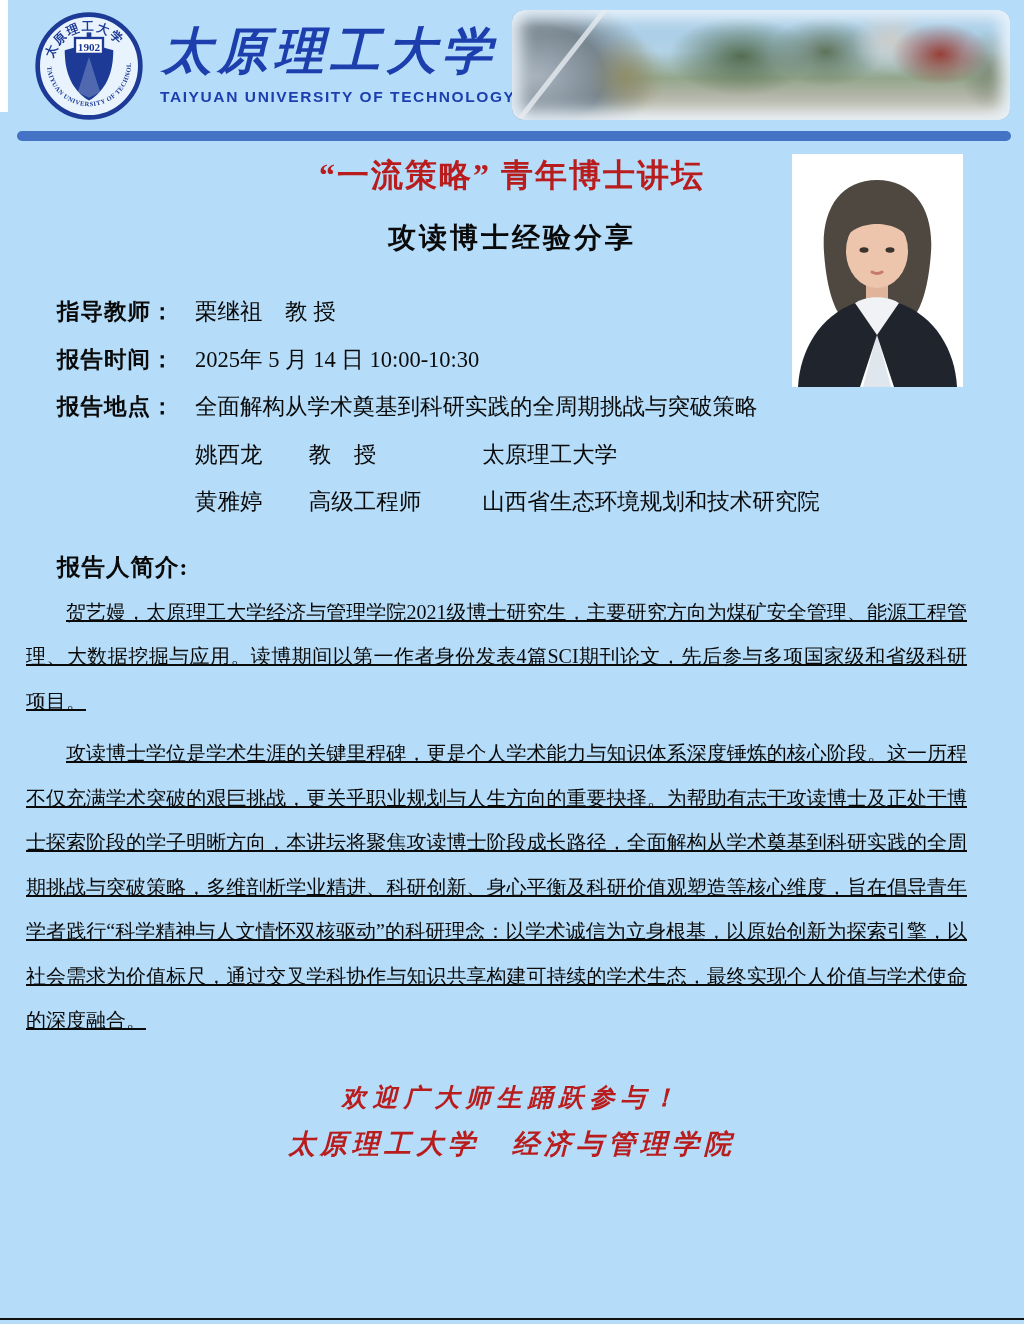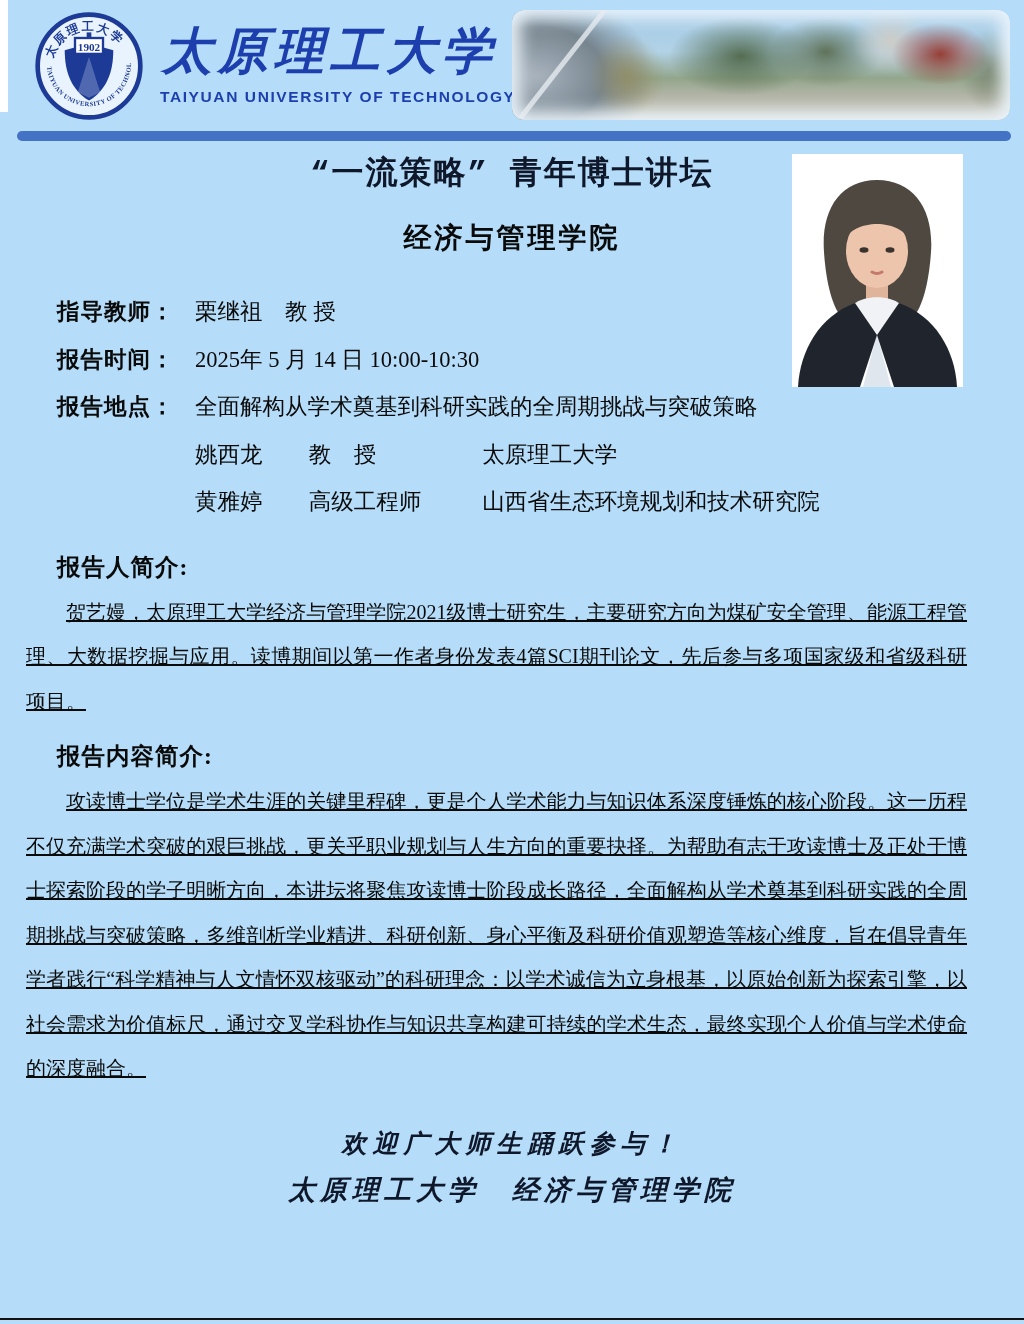--- a/index.html
+++ b/index.html
@@ -85,21 +85,21 @@
   .paragraph {
     margin: 8px 57px 0 26px;
     font-size: 20px; line-height: 44.5px;
     text-align: justify; text-indent: 2em; text-decoration: underline;
   }
   
   .footer { margin-top: 34px; text-align: center; font-weight: bold; }
   .footer-line1 { font-size: 25px; letter-spacing: 6px; line-height: 42px; font-style: italic; }
   .footer-line2 { font-size: 27px; letter-spacing: 5px; line-height: 50px; font-style: italic; }
   .bottom-rule { position: absolute; left: 0; bottom: 4px; width: 1024px; height: 2px; background: #111111; }
-  .red { color: #0f172a; font-family: Liberation Mono, monospace; }
+  .red { color: #b91c1c; }
 </style>
 </head>
 <body>
 
 <div class="page">
 
   <div class="header">
     <div class="white-edge"></div>
 
     <svg class="seal" viewBox="0 0 120 120">
@@ -139,21 +139,21 @@
     <path d="M 80,118 Q 85,121 90,118" stroke="#c4796a" stroke-width="3" fill="none" stroke-linecap="round"></path>
     <path d="M 62,150 L 85,180 L 108,150 C 98,141 72,141 62,150 Z" fill="#f0f2f5"></path>
     <path d="M 71,233 L 85,180 L 99,233 Z" fill="#dfe6ee"></path>
     <path d="M 6,233 C 8,196 28,162 63,149 L 85,181 L 68,233 Z" fill="#20242c"></path>
     <path d="M 165,233 C 163,196 143,162 107,149 L 85,181 L 102,233 Z" fill="#20242c"></path>
   </svg>
 
   <div class="content">
 
     <div class="main-title red">“一流策略” 青年博士讲坛</div>
-    <div class="sub-title">经济与管理学院</div>
+    <div class="sub-title">攻读博士经验分享</div>
 
     <div class="info">
       <div class="info-row">
         <span class="info-label">指导教师：</span>
         <span class="info-value">栗继祖　教 授</span>
       </div>
       <div class="info-row">
         <span class="info-label">报告时间：</span>
         <span class="info-value">2025年 5 月 14 日 10:00-10:30</span>
       </div>
@@ -175,21 +175,20 @@
           <span class="expert-name">黄雅婷</span>
           <span class="expert-title">高级工程师</span>
           <span class="expert-aff">山西省生态环境规划和技术研究院</span>
         </span>
       </div>
     </div>
 
     <div class="section-heading">报告人简介:</div>
     <p class="paragraph">贺艺嫚，太原理工大学经济与管理学院2021级博士研究生，主要研究方向为煤矿安全管理、能源工程管理、大数据挖掘与应用。读博期间以第一作者身份发表4篇SCI期刊论文，先后参与多项国家级和省级科研项目。</p>
 
-    <div class="section-heading">报告内容简介:</div>
     <p class="paragraph">攻读博士学位是学术生涯的关键里程碑，更是个人学术能力与知识体系深度锤炼的核心阶段。这一历程不仅充满学术突破的艰巨挑战，更关乎职业规划与人生方向的重要抉择。为帮助有志于攻读博士及正处于博士探索阶段的学子明晰方向，本讲坛将聚焦攻读博士阶段成长路径，全面解构从学术奠基到科研实践的全周期挑战与突破策略，多维剖析学业精进、科研创新、身心平衡及科研价值观塑造等核心维度，旨在倡导青年学者践行“科学精神与人文情怀双核驱动”的科研理念：以学术诚信为立身根基，以原始创新为探索引擎，以社会需求为价值标尺，通过交叉学科协作与知识共享构建可持续的学术生态，最终实现个人价值与学术使命的深度融合。</p>
 
     <div class="footer">
       <div class="footer-line1 red">欢迎广大师生踊跃参与！</div>
       <div class="footer-line2 red">太原理工大学　经济与管理学院</div>
     </div>
   </div>
 
   <div class="bottom-rule"></div>
 </div>

